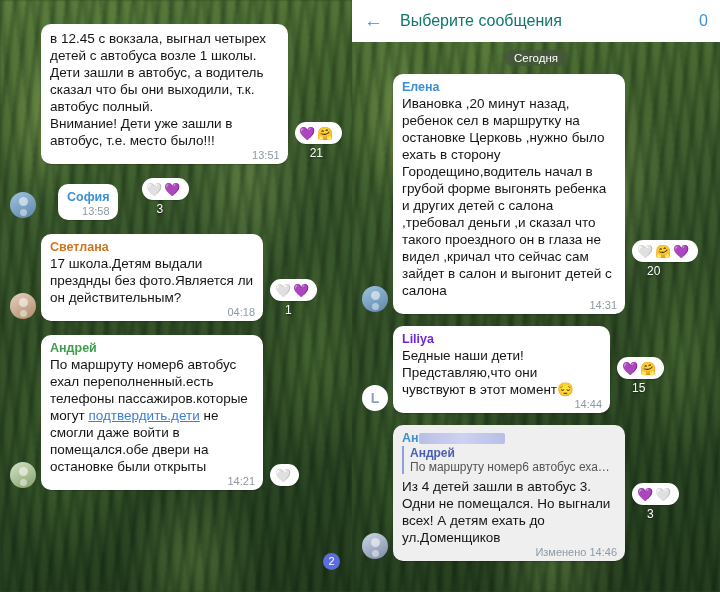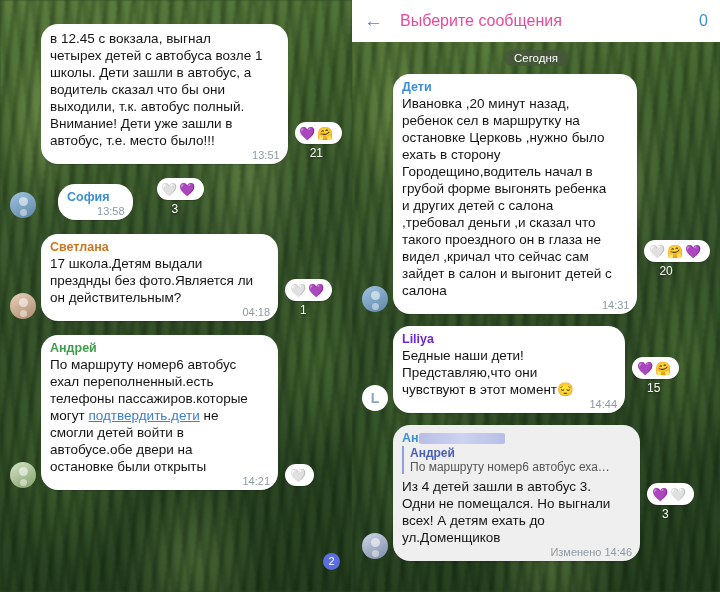--- a/index.html
+++ b/index.html
@@ -95,22 +95,22 @@
     background: #fff;
     color: #8aa3c4;
     font-size: 14px;
     text-align: center;
     line-height: 26px;
     font-weight: bold;
   }
   .avatar.letter::after { display: none; }
   .bubble {
     background: #ffffff;
-    border-radius: 17px;
-    padding: 6px 23px 15px 9px;
+    border-radius: 10px;
+    padding: 6px 8px 15px 9px;
     position: relative;
     max-width: 225px;
     box-shadow: 0 1px 1px rgba(0,0,0,0.18);
   }
   .sender {
     font-size: 12.5px;
     font-weight: bold;
     color: #3c8fd4;
     margin-bottom: 1px;
   }
@@ -192,21 +192,21 @@
     width: 22px;
     height: 22px;
     flex: 0 0 22px;
     color: #3c8fd4;
     font-size: 19px;
     line-height: 22px;
   }
   .topbar-title {
     flex: 1;
     font-size: 16px;
-    color: #ec4899;
+    color: #0f766e;
     margin-left: 14px;
   }
   .topbar-count {
     font-size: 16px;
     color: #3c8fd4;
   }
   .right .chat {
     position: absolute;
     top: 42px;
     left: 0;
@@ -314,21 +314,21 @@
             <span class="emo">💜</span>
           </div>
           <div class="react-count-below">1</div>
         </div>
       </div>
 
       <div class="msg-row" style="margin-top:14px;">
         <div class="avatar a3"></div>
         <div class="bubble" style="max-width:205px;">
           <div class="sender c3">Андрей</div>
-          <div class="text"><span>По маршруту номер6 автобус ехал переполненный.есть телефоны пассажиров.которые могут </span><span class="lnk">подтвердить.дети</span><span> не смогли детей войти в автобусе.обе двери на остановке были открыты</span></div>
+          <div class="text"><span>По маршруту номер6 автобус ехал переполненный.есть телефоны пассажиров.которые могут </span><span class="lnk">подтвердить.дети</span><span> не смогли даже войти в помещался.обе двери на остановке были открыты</span></div>
           <div class="time">14:21</div>
         </div>
         <div class="react-stack">
           <div class="reactions">
             <span class="emo">🤍</span>
           </div>
         </div>
       </div>
 
       <div class="badge-unread">2</div>
@@ -343,21 +343,21 @@
       <div class="topbar-title">Выберите сообщения</div>
       <div class="topbar-count">0</div>
     </div>
 
     <div class="chat">
       <div class="date-chip">Сегодня</div>
 
       <div class="msg-row">
         <div class="avatar a1"></div>
         <div class="bubble" style="max-width:215px;">
-          <div class="sender">Дети</div>
+          <div class="sender">Елена</div>
           <div class="text">Ивановка ,20 минут назад, ребенок сел в маршрутку на остановке Церковь ,нужно было ехать в сторону Городещино,водитель начал в грубой форме выгонять ребенка и других детей с салона ,требовал деньги ,и сказал что такого проездного он в глаза не видел ,кричал что сейчас сам зайдет в салон и выгонит детей с салона</div>
           <div class="time">14:31</div>
         </div>
         <div class="react-stack" style="margin-bottom:36px;">
           <div class="reactions">
             <span class="emo">🤍</span>
             <span class="emo">🤗</span>
             <span class="emo">💜</span>
           </div>
           <div class="react-count-below">20</div>

